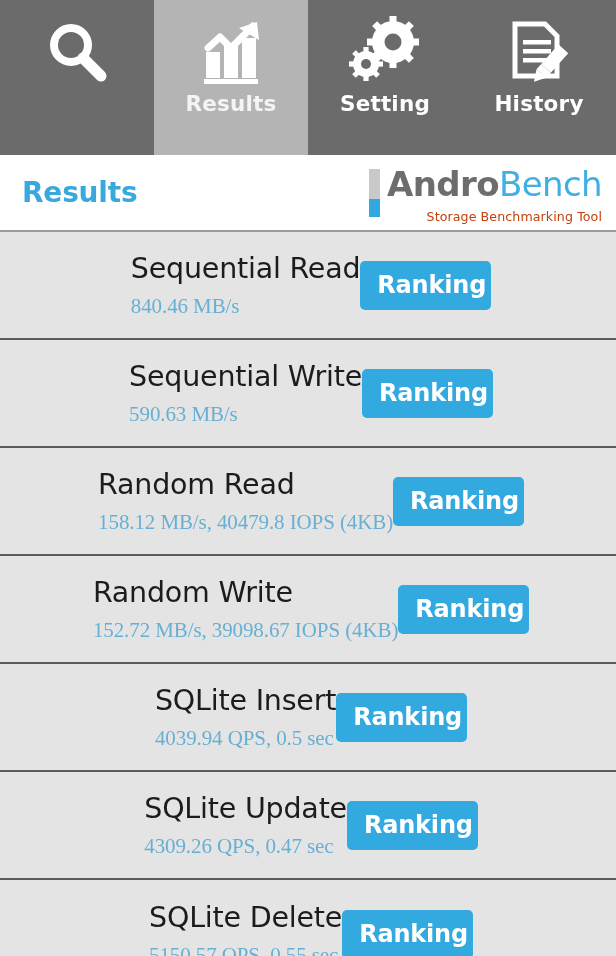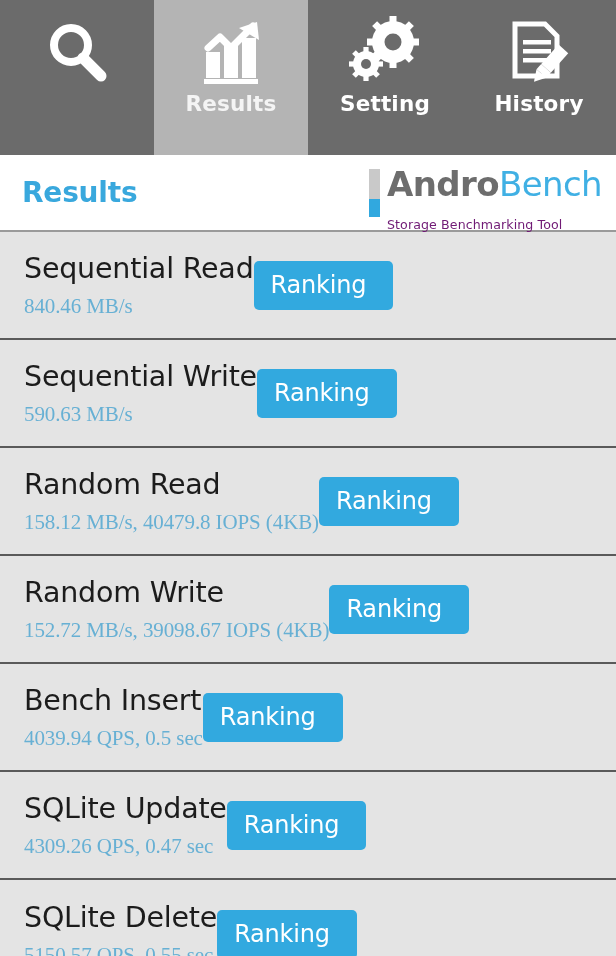--- a/index.html
+++ b/index.html
@@ -95,37 +95,38 @@
   .logo-words {
     font-size: 34px;
     line-height: 34px;
     letter-spacing: -0.6px;
     white-space: nowrap;
   }
   .logo-andro { color: #6d6d6d; font-weight: bold; }
   .logo-bench { color: #40b0e4; font-weight: normal; }
   .logo-tag {
     font-size: 12.6px;
-    color: #701a75;
-    margin-top: 16px;
+    color: #c2410c;
+    text-align: right;
+    margin-top: 8px;
     letter-spacing: 0.1px;
     white-space: nowrap;
   }
 
   
   .list {
     background: #e4e4e4;
     width: 616px;
   }
   .row {
     position: relative;
     height: 108px;
     display: flex;
     align-items: center;
-    justify-content: flex-start;
+    justify-content: center;
     padding: 0 18px 0 24px;
     border-bottom: 2px solid #5a5a5a;
     background: #e4e4e4;
   }
   .row:last-child { border-bottom: none; }
   .row-text { display: flex; flex-direction: column; justify-content: center; }
   .row-title {
     font-size: 28.5px;
     color: #1c1c1c;
     line-height: 34px;
@@ -137,24 +138,24 @@
     color: #67b0d4;
     line-height: 26px;
     margin-top: 7px;
     letter-spacing: -0.1px;
     font-family: Liberation Serif, serif;
   }
   .ranking-btn {
     background: #32a9df;
     color: #ffffff;
     font-size: 24px;
-    font-weight: normal;
+    font-weight: bold;
     border: none;
     border-radius: 5px;
-    padding: 11px 27px 12px 17px;
+    padding: 11px 5px 12px 17px;
     cursor: pointer;
     letter-spacing: -0.2px;
     line-height: 26px;
     font-family: "DejaVu Sans", "Liberation Sans", sans-serif;
     white-space: nowrap;
   }
 </style>
 </head>
 <body>
 
@@ -286,21 +287,21 @@
     <div class="row">
       <div class="row-text">
         <div class="row-title">Random Write</div>
         <div class="row-value">152.72 MB/s, 39098.67 IOPS (4KB)</div>
       </div>
       <button class="ranking-btn">Ranking</button>
     </div>
 
     <div class="row">
       <div class="row-text">
-        <div class="row-title">Bench Insert</div>
+        <div class="row-title">SQLite Insert</div>
         <div class="row-value">4039.94 QPS, 0.5 sec</div>
       </div>
       <button class="ranking-btn">Ranking</button>
     </div>
 
     <div class="row">
       <div class="row-text">
         <div class="row-title">SQLite Update</div>
         <div class="row-value">4309.26 QPS, 0.47 sec</div>
       </div>

